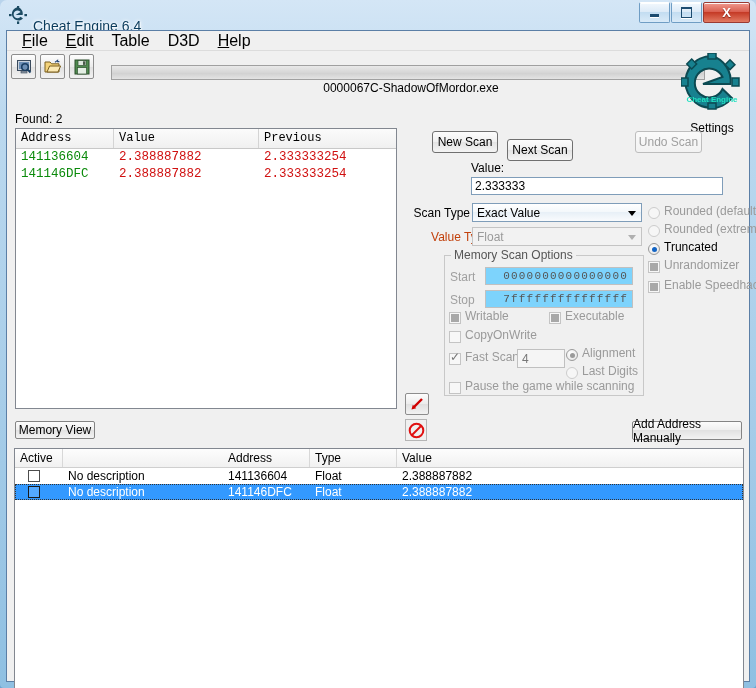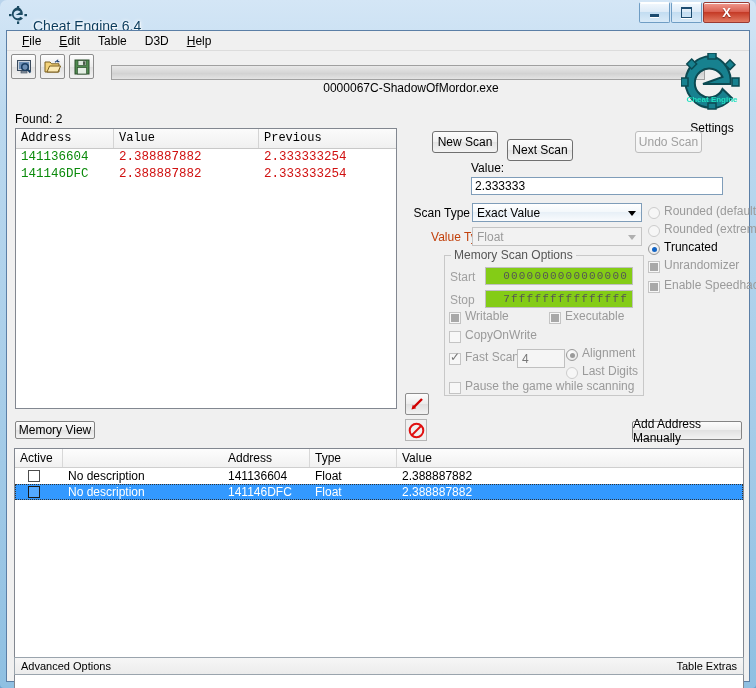--- a/index.html
+++ b/index.html
@@ -70,21 +70,21 @@
   
   #menubar {
     position:absolute; left:0; top:0; width:100%; height:20px;
     background:#f0f0f0;
     border-bottom:1px solid #dcdcdc;
     display:flex; align-items:center;
     padding-left:6px;
     box-sizing:border-box;
   }
   .menu-item {
-    font-size:12px; color:#000; padding:2px 9px; white-space:nowrap; cursor:default;
+    font-size:16px; color:#000; padding:2px 9px; white-space:nowrap; cursor:default;
   }
   .menu-item u { text-decoration: underline; }
 
   
   #toolbar { position:absolute; left:0; top:20px; width:100%; height:32px; }
   .tbtn {
     position:absolute; top:3px; width:25px; height:25px;
     border:1px solid #8d8d8d; border-radius:2px;
     background: linear-gradient(180deg,#fdfdfd 0%,#ececec 50%,#e0e0e0 51%,#f2f2f2 100%);
     box-sizing:border-box;
@@ -223,21 +223,21 @@
   #msog-title {
     position:absolute; left:444px; top:217px;
     background:#f0f0f0; padding:0 3px;
     font-size:12px; color:#555;
   }
   .addr-label { position:absolute; font-size:12px; color:#a0a0a0; }
   #start-label { left:443px; top:239px; }
   #stop-label  { left:443px; top:262px; }
   .hexbox {
     position:absolute; left:478px; width:148px; height:18px;
-    border:1px solid #c0c0c0; background:#84cc16;
+    border:1px solid #c0c0c0; background:#7dd3fc;
     box-sizing:border-box;
     font-family:"Liberation Mono","DejaVu Sans Mono",monospace;
     font-size:11px; color:#555;
     text-align:right;
     padding:2px 4px 0 0;
     letter-spacing:1.2px;
     white-space:nowrap; overflow:hidden;
   }
   #start-box { top:236px; }
   #stop-box  { top:259px; }
@@ -557,19 +557,15 @@
         <div class="ct-cell cA">
             <div class="ct-chk"></div>
           </div>
         <div class="ct-cell cD">No description</div>
         <div class="ct-cell cAd">141146DFC</div>
         <div class="ct-cell cT">Float</div>
         <div class="ct-cell cV">2.388887882</div>
       </div>
     </div>
 
-    <div id="statusbar">
-      <span>Advanced Options</span>
-      <span>Table Extras</span>
-    </div>
 
   </div>
 </div>
 
 </body></html>

